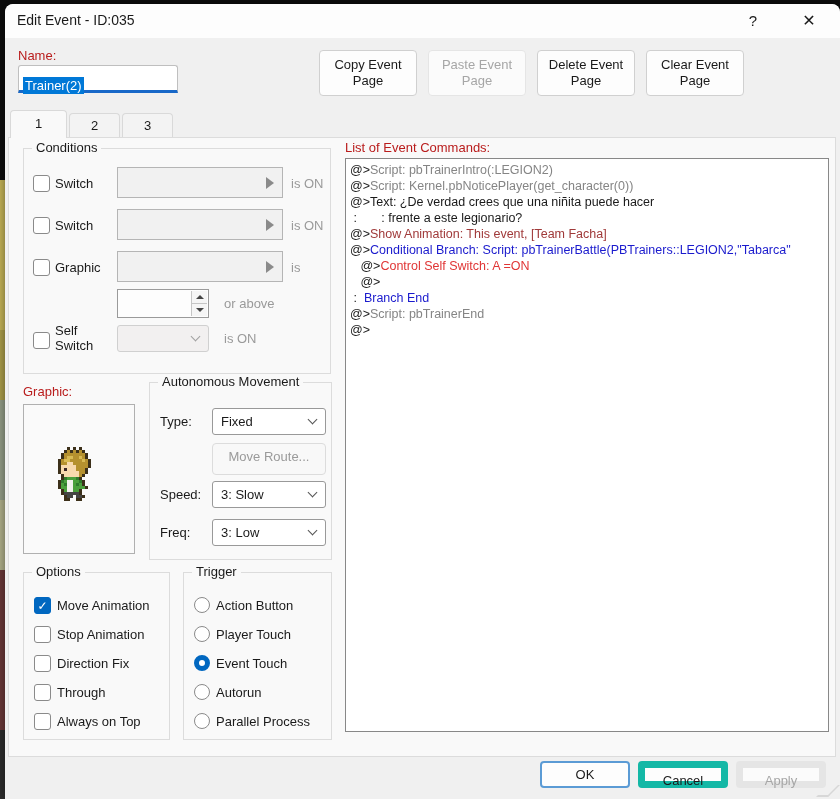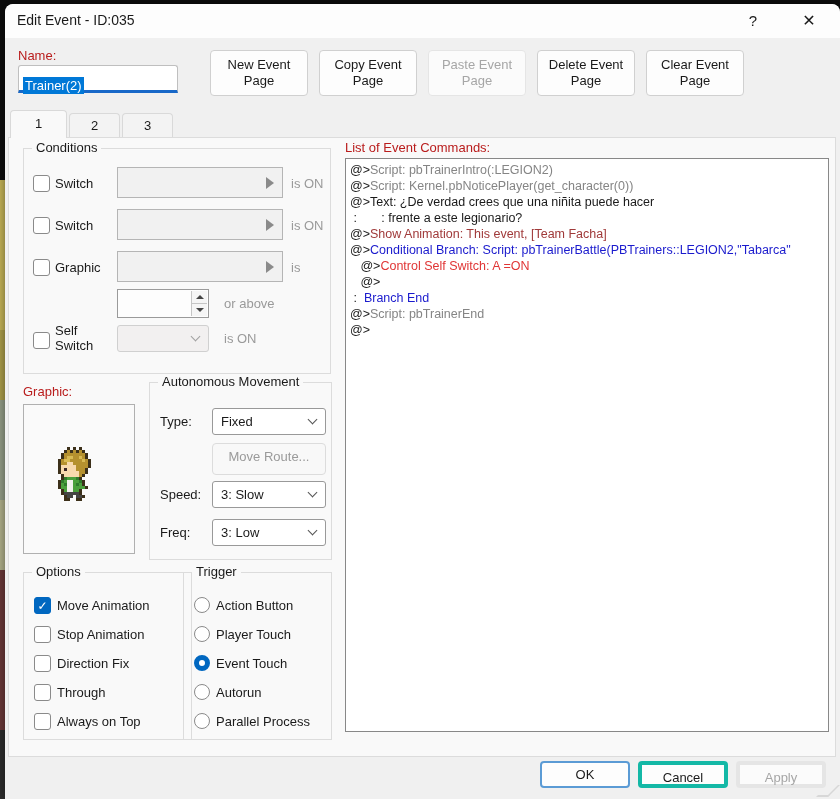--- a/index.html
+++ b/index.html
@@ -92,38 +92,38 @@
   
   .grp-move { left:140px; top:244px; width:183px; height:178px; }
   .mlabel { position:absolute; left:10px; font-size:13px; }
   .mselect { position:absolute; left:62px; width:114px; height:27px; background:#fff;
              border:1px solid #999; border-radius:3px; font-size:13px; padding:5px 0 0 8px; cursor:default; }
   .mbtn { position:absolute; left:62px; top:60px; width:114px; height:32px; background:#f8f8f8;
           border:1px solid #dcdcdc; border-radius:4px; font-size:13px; color:#9a9a9a;
           text-align:center; line-height:25px; cursor:default; }
 
   
-  .grp-options { left:14px; top:434px; width:169px; height:168px; }
+  .grp-options { left:14px; top:434px; width:147px; height:168px; }
   .grp-trigger { left:174px; top:434px; width:149px; height:168px; }
   .optrow { position:absolute; left:10px; height:20px; display:flex; align-items:center; gap:6px;
             font-size:13px; cursor:default; }
   .rb { width:16px; height:16px; border:1px solid #8a8a8a; border-radius:50%; background:#fff;
         flex:0 0 16px; }
   .rb.selected { border:5px solid #0067c0; }
 
   
   .cmd-label { position:absolute; left:336px; top:2px; }
   .cmd-list { position:absolute; left:336px; top:20px; width:484px; height:574px; background:#fff;
               border:1px solid #888; padding:3px 0 0 4px; overflow:hidden; font-size:12.5px;
               line-height:16px; white-space:pre; }
   .c-k{color:#1a1a1a;} .c-g{color:#858585;} .c-m{color:#a03a3a;} .c-b{color:#1a1acd;} .c-r{color:#e03535;}
 
   
   .fbtn { position:absolute; top:757px; width:90px; height:27px; border-radius:4px; background:#fdfdfd;
-          border:4px solid #14b8a6; font-size:13px; text-align:center; line-height:25px; cursor:default; }
+          border:7px solid #14b8a6; font-size:13px; text-align:center; line-height:25px; cursor:default; }
   .fbtn.ok { left:535px; border:2px solid #5b9bd5; line-height:23px; }
   .fbtn.cancel { left:633px; }
   .fbtn.apply { left:731px; color:#a6a6a6; background:#fbfbfb; border-color:#e5e5e5; }
   .grip { position:absolute; right:2px; bottom:2px; width:12px; height:12px;
           border-right:2px solid #c8c8c8; border-bottom:2px solid #c8c8c8; transform:skew(-45deg) translateX(-4px); opacity:.6; }
 </style>
 </head>
 <body>
 
 <div class="backdrop">
@@ -142,21 +142,20 @@
     <span class="title">Edit Event - ID:035</span>
     <span class="tb-btn help">?</span>
     <span class="tb-btn close">✕</span>
   </div>
 
   <span class="lbl name-label">Name:</span>
   <div class="name-input">
     <span class="sel">Trainer(2)</span>
   </div>
 
-  <div class="pagebtn" style="left:205px">New Event Page</div>
   <div class="pagebtn" style="left:314px">Copy Event Page</div>
   <div class="pagebtn disabled" style="left:423px">Paste Event Page</div>
   <div class="pagebtn" style="left:532px">Delete Event Page</div>
   <div class="pagebtn" style="left:641px">Clear Event Page</div>
 
   <div class="tab tab1 active">1</div>
   <div class="tab tab2">2</div>
   <div class="tab tab3">3</div>
 
   <div class="tabpanel">

